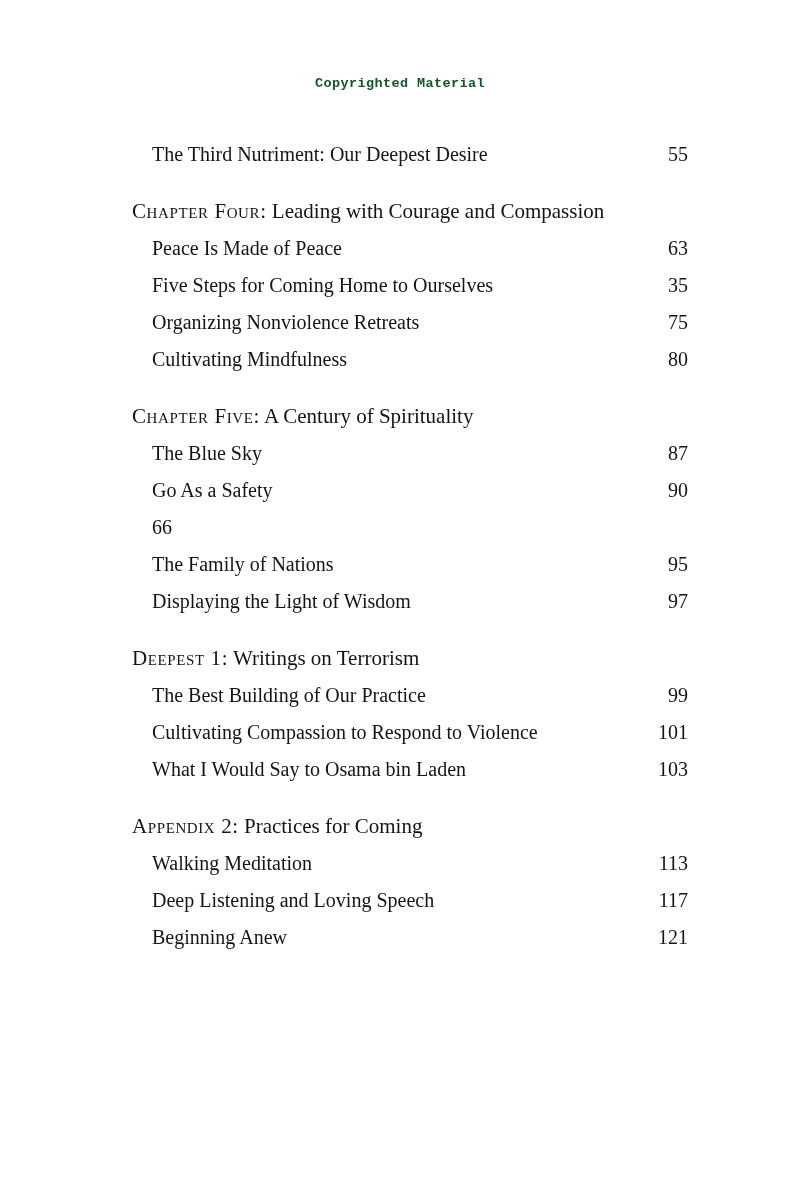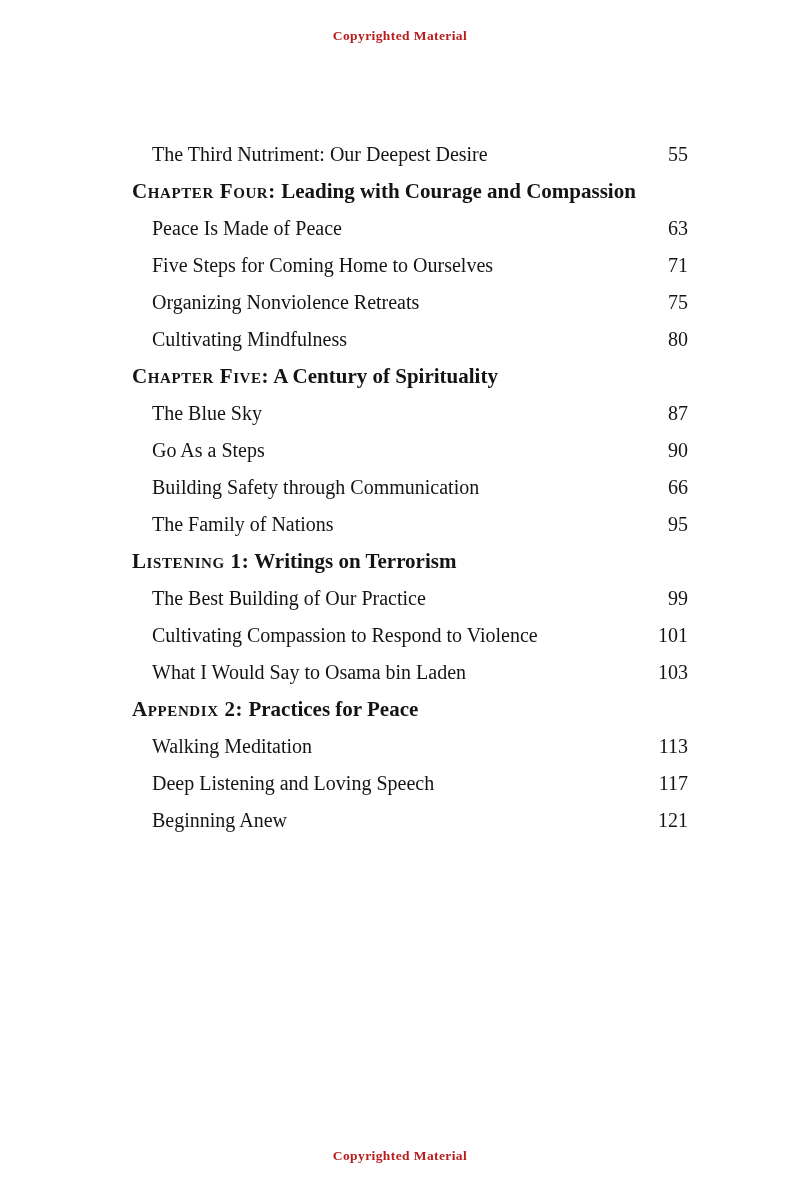--- a/index.html
+++ b/index.html
@@ -16,38 +16,40 @@
     position: relative;
     width: 800px;
     height: 1190px;
     background: #ffffff;
   }
   .copyright {
     position: absolute;
     left: 0;
     width: 100%;
     text-align: center;
-    font-family: Liberation Serif, serif;
+    font-family: Liberation Mono, monospace;
     font-size: 13.5px;
     font-weight: bold;
-    color: #b91c1c;
+    color: #14532d;
     letter-spacing: 0.4px;
+    margin-top: 48px;
   }
   .copyright.top { top: 28px; }
   .copyright.bottom { top: 1148px; }
   .toc {
     position: absolute;
     left: 132px;
     top: 136px;
     width: 556px;
   }
   .h {
     font-size: 21px;
-    font-weight: bold;
+    font-weight: normal;
     line-height: 37px;
+    margin-top: 20px;
     white-space: nowrap;
   }
   .h .prefix {
     font-variant: small-caps;
     letter-spacing: 0.6px;
   }
   .e {
     display: flex;
     justify-content: space-between;
     align-items: baseline;
@@ -76,70 +78,73 @@
     </section>
 
     <section class="s">
       <div class="h"><span class="prefix">Chapter Four:</span> <span class="htitle">Leading with Courage and Compassion</span></div>
       <div class="e">
         <span class="t">Peace Is Made of Peace</span>
         <span class="p">63</span>
       </div>
       <div class="e">
         <span class="t">Five Steps for Coming Home to Ourselves</span>
-        <span class="p">71</span>
+        <span class="p">35</span>
       </div>
       <div class="e">
         <span class="t">Organizing Nonviolence Retreats</span>
         <span class="p">75</span>
       </div>
       <div class="e">
         <span class="t">Cultivating Mindfulness</span>
         <span class="p">80</span>
       </div>
     </section>
 
     <section class="s">
       <div class="h"><span class="prefix">Chapter Five:</span> <span class="htitle">A Century of Spirituality</span></div>
       <div class="e">
         <span class="t">The Blue Sky</span>
         <span class="p">87</span>
       </div>
       <div class="e">
-        <span class="t">Go As a Steps</span>
+        <span class="t">Go As a Safety</span>
         <span class="p">90</span>
       </div>
       <div class="e">
-        <span class="t">Building Safety through Communication</span>
         <span class="p">66</span>
       </div>
       <div class="e">
         <span class="t">The Family of Nations</span>
         <span class="p">95</span>
       </div>
+      <div class="e">
+        <span class="t">Displaying the Light of Wisdom</span>
+        <span class="p">97</span>
+      </div>
     </section>
 
     <section class="s">
-      <div class="h"><span class="prefix">Listening 1:</span> <span class="htitle">Writings on Terrorism</span></div>
+      <div class="h"><span class="prefix">Deepest 1:</span> <span class="htitle">Writings on Terrorism</span></div>
       <div class="e">
         <span class="t">The Best Building of Our Practice</span>
         <span class="p">99</span>
       </div>
       <div class="e">
         <span class="t">Cultivating Compassion to Respond to Violence</span>
         <span class="p">101</span>
       </div>
       <div class="e">
         <span class="t">What I Would Say to Osama bin Laden</span>
         <span class="p">103</span>
       </div>
     </section>
 
     <section class="s">
-      <div class="h"><span class="prefix">Appendix 2:</span> <span class="htitle">Practices for Peace</span></div>
+      <div class="h"><span class="prefix">Appendix 2:</span> <span class="htitle">Practices for Coming</span></div>
       <div class="e">
         <span class="t">Walking Meditation</span>
         <span class="p">113</span>
       </div>
       <div class="e">
         <span class="t">Deep Listening and Loving Speech</span>
         <span class="p">117</span>
       </div>
       <div class="e">
         <span class="t">Beginning Anew</span>

